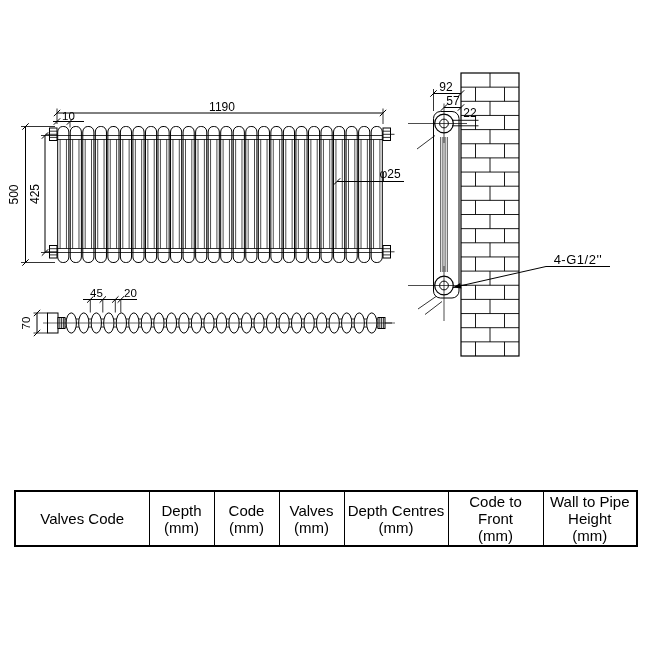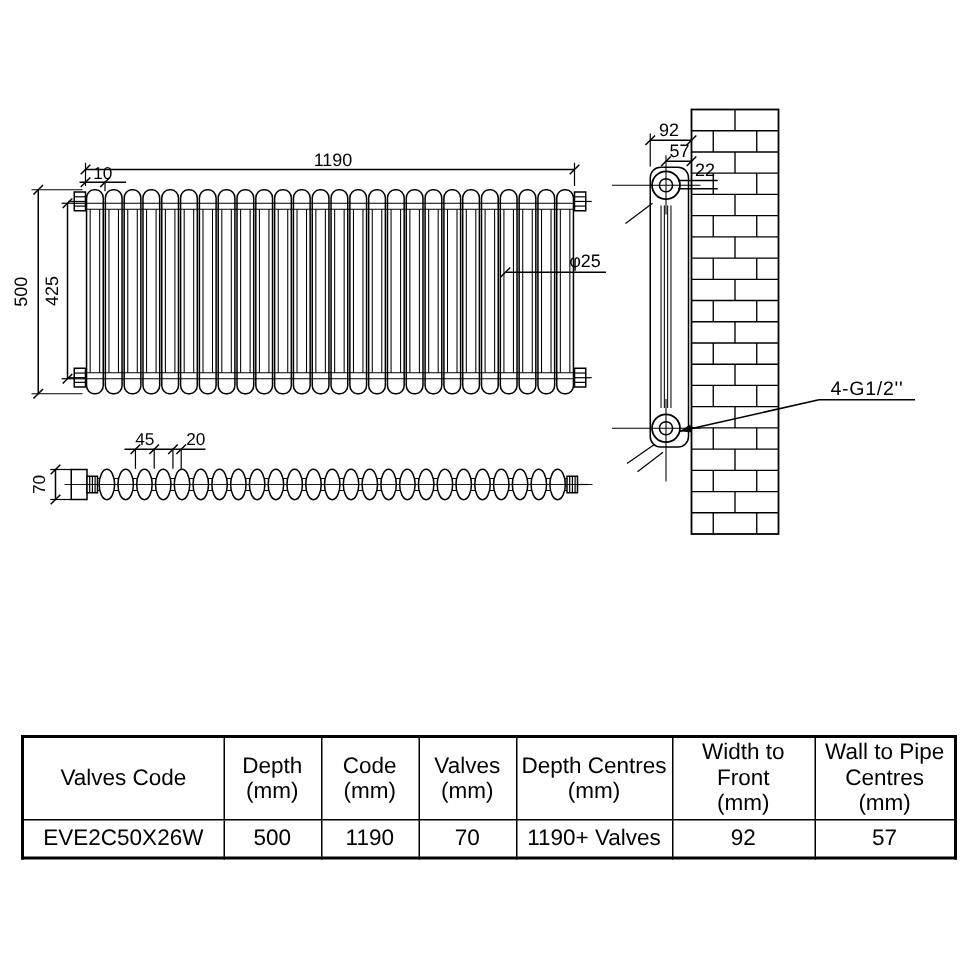--- a/index.html
+++ b/index.html
@@ -327,33 +327,24 @@
       </th>
       <th>
         <div class="hline">Valves</div>
         <div class="hline">(mm)</div>
       </th>
       <th>
         <div class="hline">Depth Centres</div>
         <div class="hline">(mm)</div>
       </th>
       <th>
-        <div class="hline">Width to Front</div>
+        <div class="hline">Code to Front</div>
         <div class="hline">(mm)</div>
       </th>
       <th>
         <div class="hline">Wall to Pipe</div>
-        <div class="hline">Centres</div>
-        <div class="hline">(mm)</div>
-      </th>
-    </tr>
-    <tr class="drow">
-      <td>EVE2C50X26W</td>
-      <td>500</td>
-      <td>1190</td>
-      <td>70</td>
-      <td>1190+ Valves</td>
-      <td>92</td>
-      <td>57</td>
+        <div class="hline">Height</div>
+        <div class="hline">(mm)</div>
+      </th>
     </tr>
   </tbody>
     </table>
 </div>
 
 </body></html>

